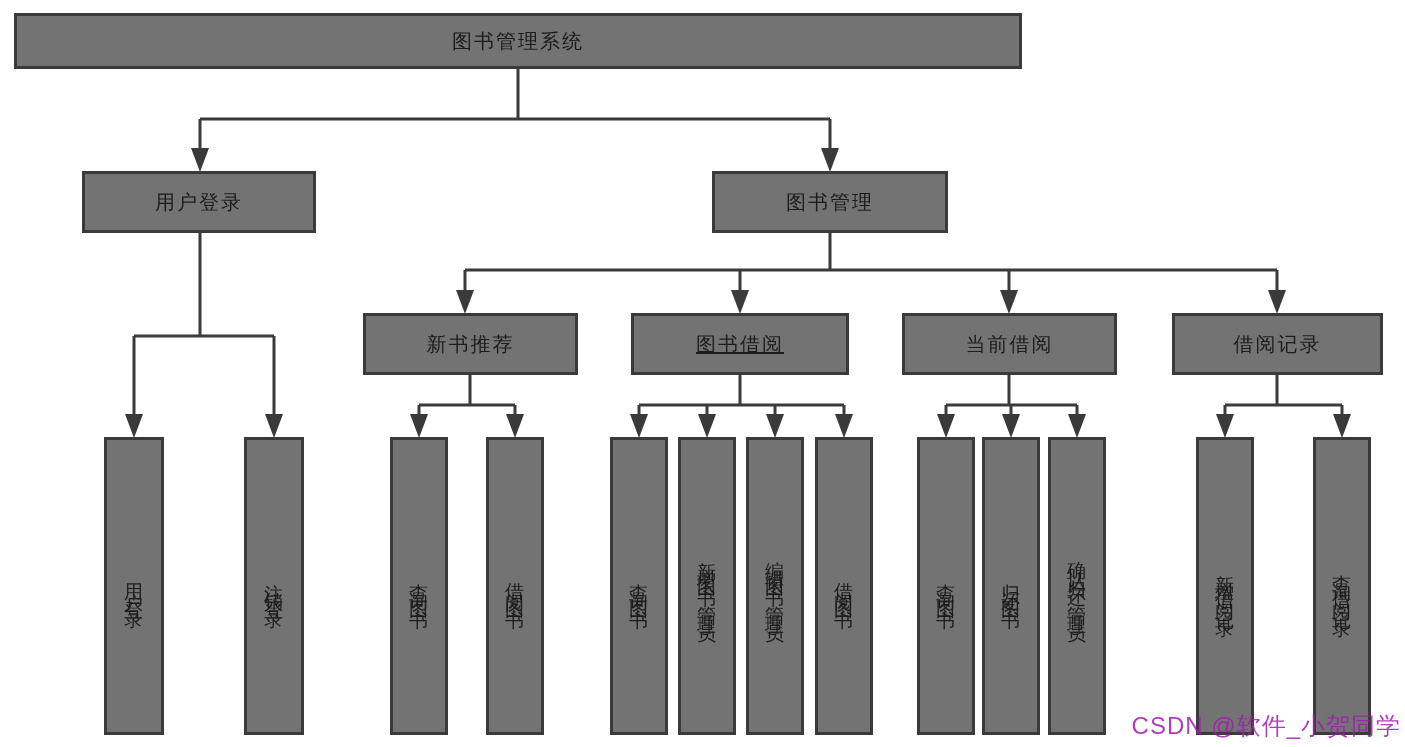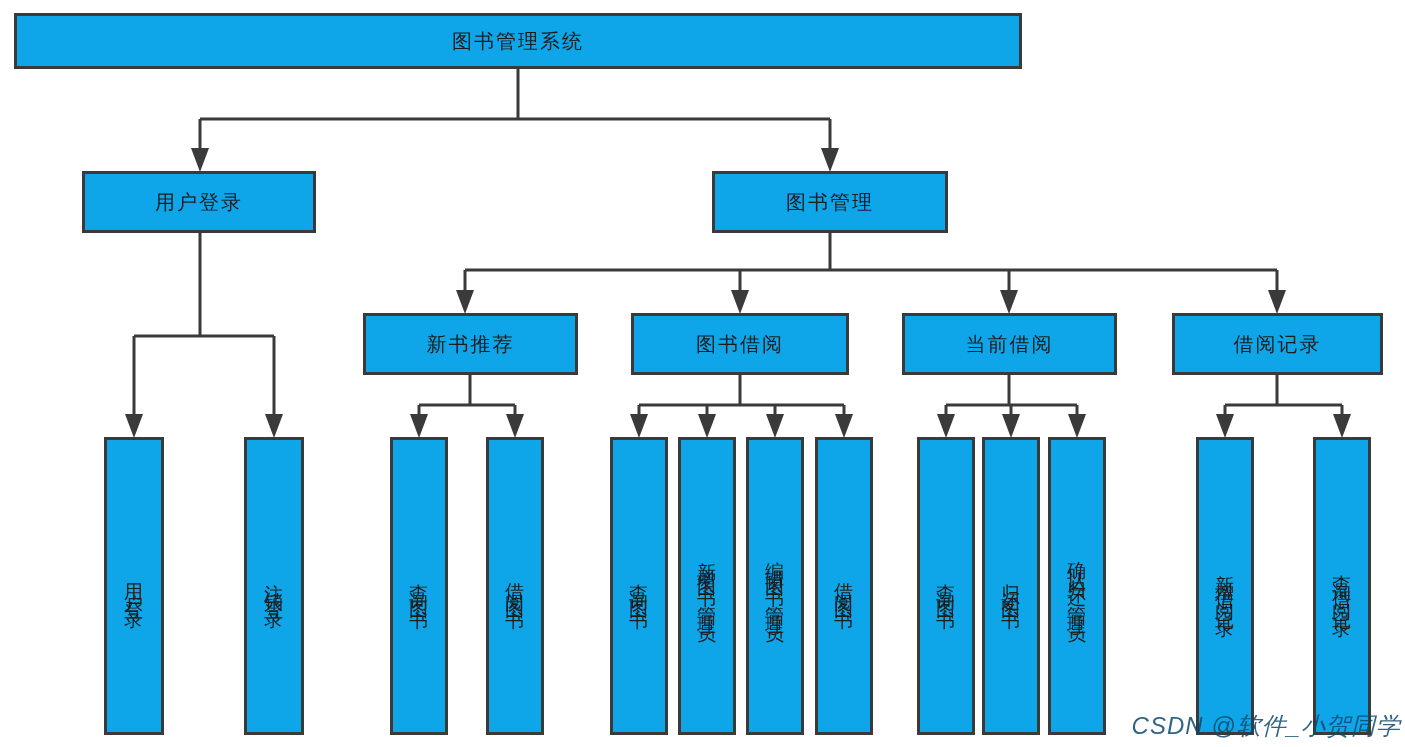--- a/index.html
+++ b/index.html
@@ -5,21 +5,21 @@
   :root { --line:#3a3a3a; --text:#1c1c1c; --bg:#ffffff; }
   html,body { margin:0; padding:0; background:#fff; }
   .stage {
     position:relative; width:1405px; height:747px;
     background:var(--bg); overflow:hidden;
     font-family:"Liberation Sans", sans-serif;
     color:var(--text);
   }
   .box {
     position:absolute; box-sizing:border-box;
-    border:3px solid var(--line); background:#0ea5e9;
+    border:3px solid var(--line); background:#737373;
     display:flex; align-items:center; justify-content:center;
     z-index:2;
   }
   .hbox { font-size:20px; letter-spacing:2px; }
   .vbox .vtext {
     writing-mode:vertical-rl; text-orientation:mixed;
     font-size:19px; letter-spacing:9px; line-height:1;
     white-space:nowrap;
   }
   svg.wires { position:absolute; left:0; top:0; z-index:1; }
@@ -64,21 +64,21 @@
     <polygon points="1216,414 1234,414 1225,438"></polygon>
     <polygon points="1333,414 1351,414 1342,438"></polygon>
   </svg>
 
   <div class="box hbox" style="left:14px; top:13px; width:1008px; height:56px;">图书管理系统</div>
 
   <div class="box hbox" style="left:82px; top:171px; width:234px; height:62px;">用户登录</div>
   <div class="box hbox" style="left:363px; top:313px; width:215px; height:62px;">新书推荐</div>
 
   <div class="box hbox" style="left:712px; top:171px; width:236px; height:62px;">图书管理</div>
-  <div class="box hbox" style="left:631px; top:313px; width:218px; height:62px;">图书借阅</div>
+  <div class="box hbox" style="left:631px; top:313px; width:218px; height:62px;text-decoration:underline;">图书借阅</div>
   <div class="box hbox" style="left:1172px; top:313px; width:211px; height:62px;">借阅记录</div>
   <div class="box hbox" style="left:902px; top:313px; width:215px; height:62px;">当前借阅</div>
 
   <div class="box vbox" style="left:104px; top:437px; width:60px; height:298px;">
     <span class="vtext">用户登录</span>
   </div>
   <div class="box vbox" style="left:244px; top:437px; width:60px; height:298px;">
     <span class="vtext">注销登录</span>
   </div>
 
@@ -112,15 +112,15 @@
     <span class="vtext">确认归还（管理员）</span>
   </div>
 
   <div class="box vbox" style="left:1196px; top:437px; width:58px; height:298px;">
     <span class="vtext">新增借阅记录</span>
   </div>
   <div class="box vbox" style="left:1313px; top:437px; width:58px; height:298px;">
     <span class="vtext">查询借阅记录</span>
   </div>
 
-  <div class="watermark" style="color: #0c4a6e; font-style: italic;">CSDN @软件_小贺同学</div>
+  <div class="watermark" style="color: #a21caf;">CSDN @软件_小贺同学</div>
 
 </div>
 
 </body></html>

